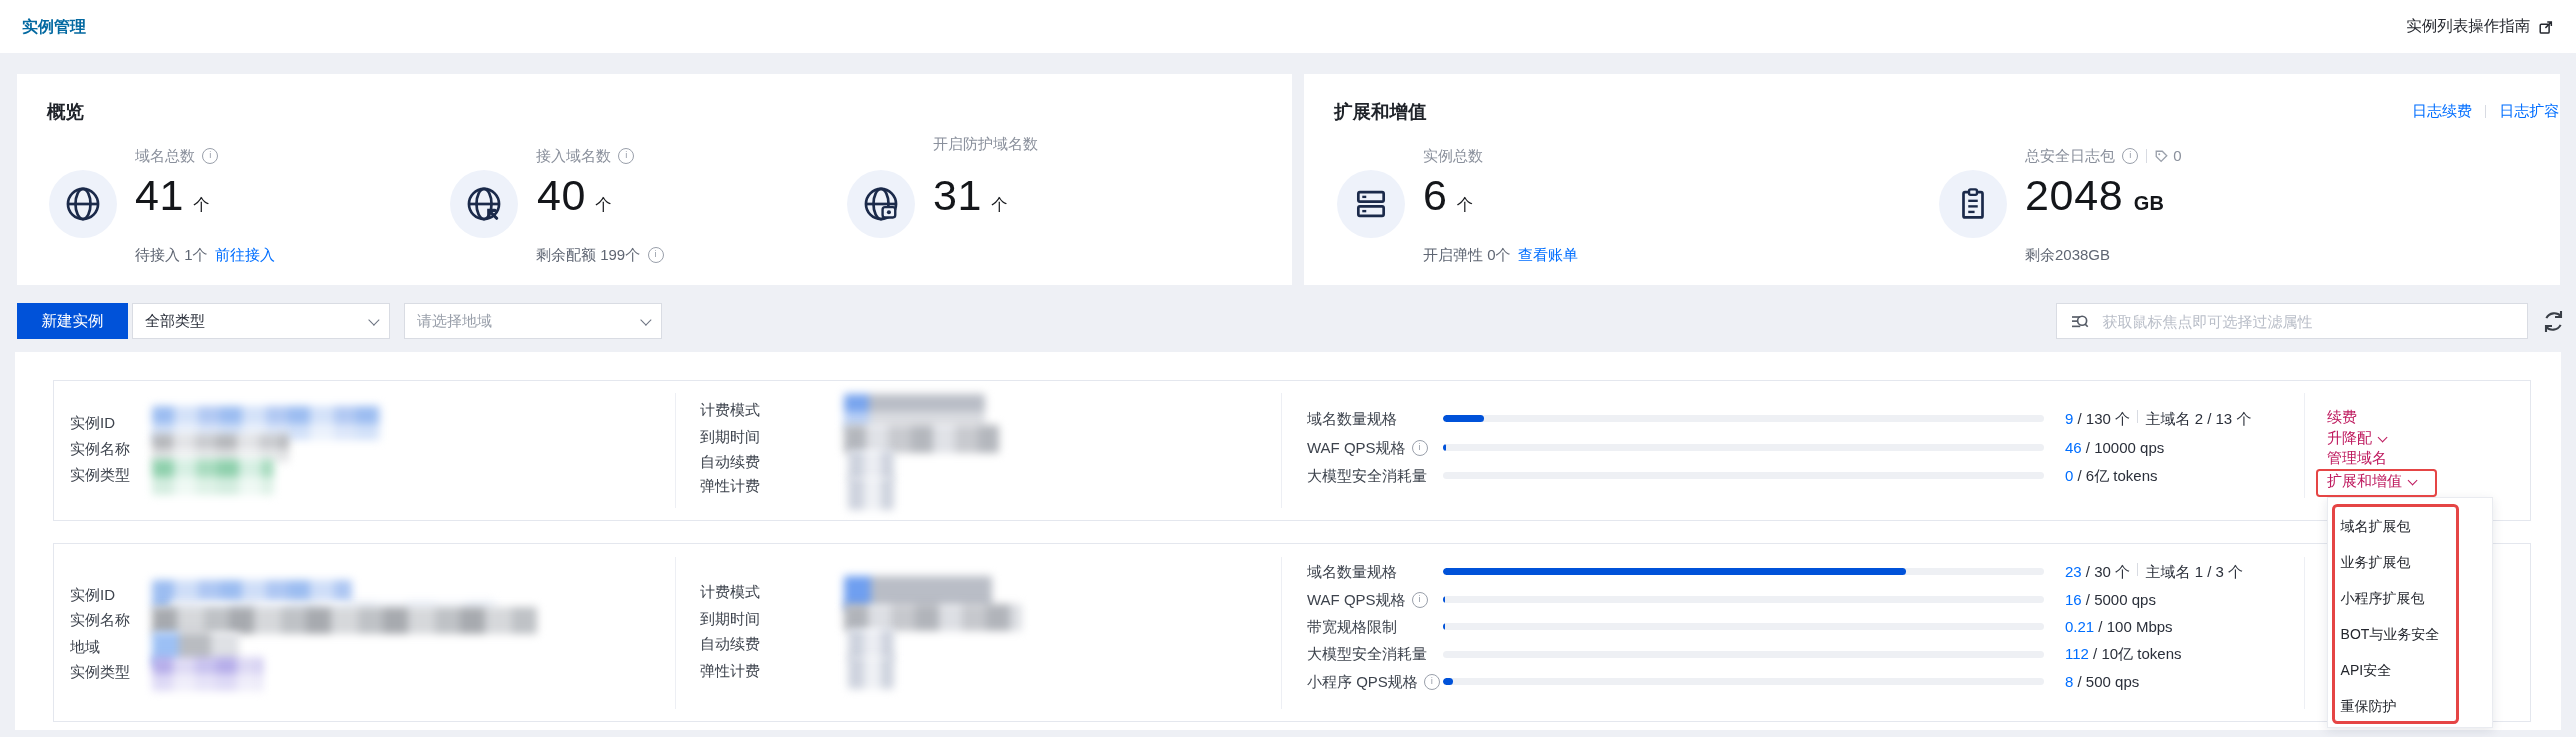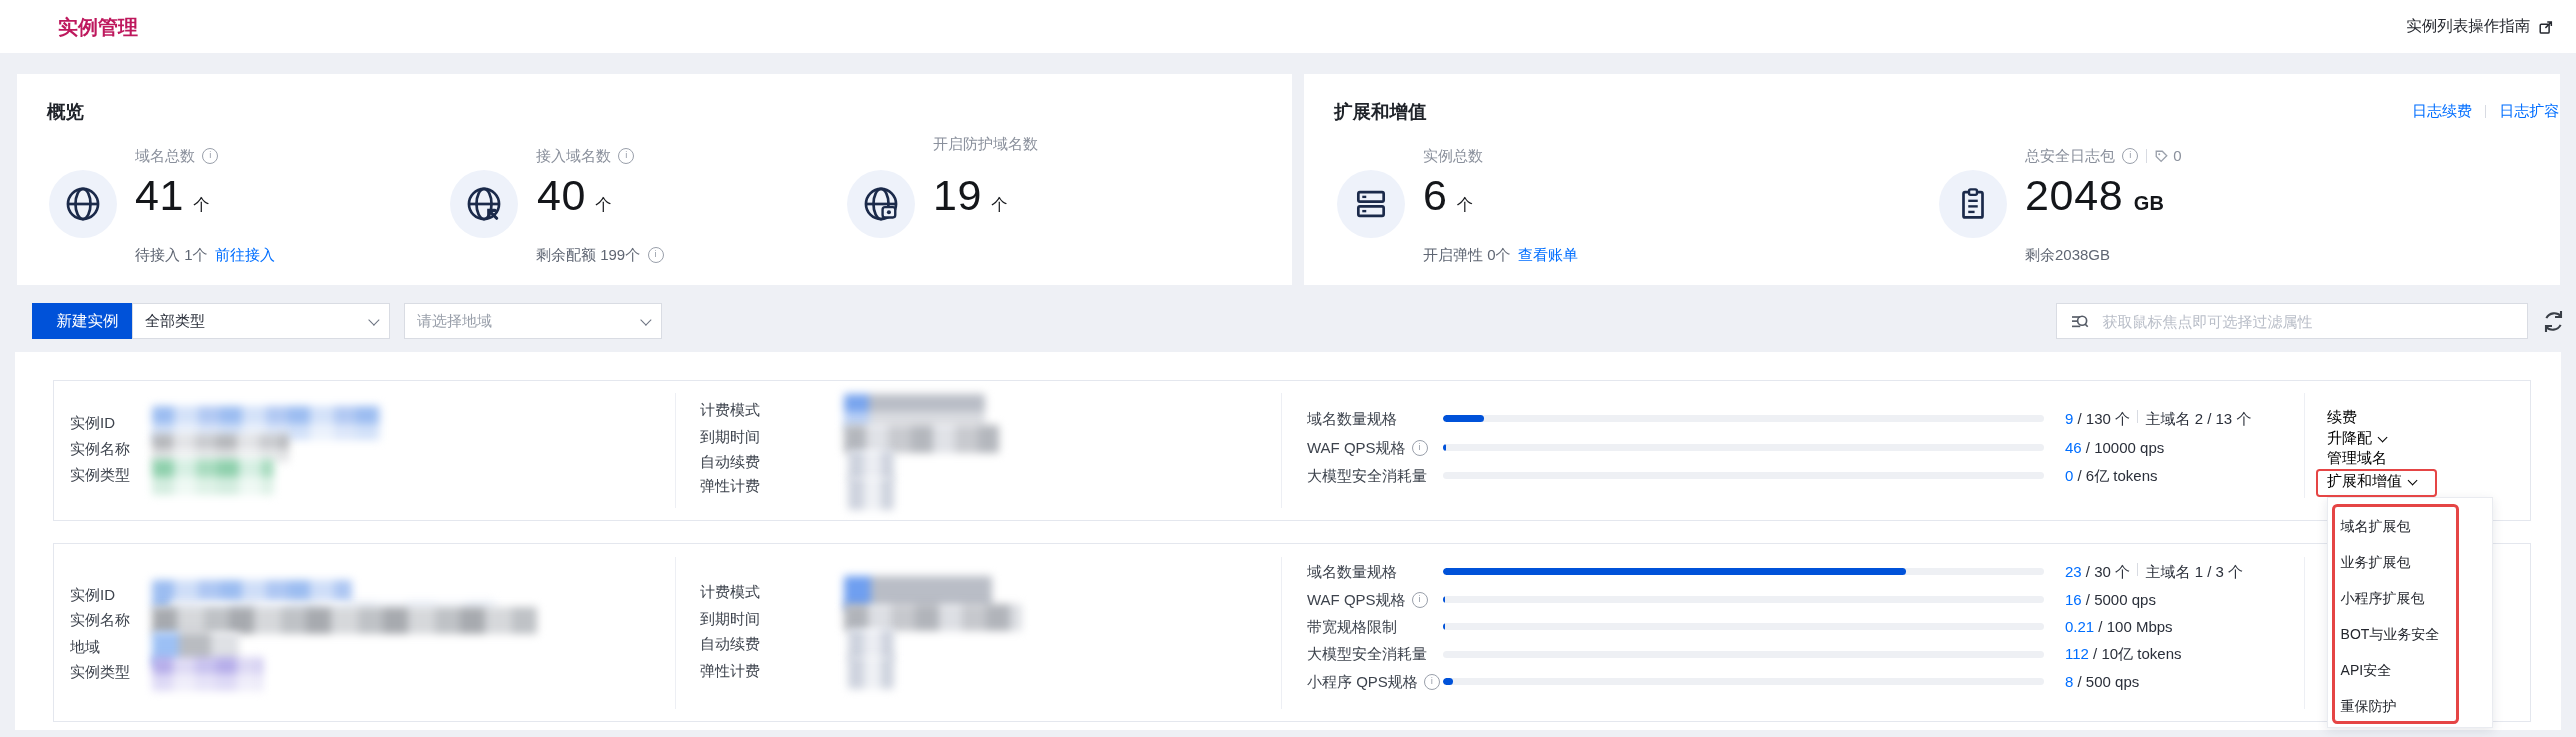--- a/index.html
+++ b/index.html
@@ -1,20 +1,20 @@
 <!DOCTYPE html>
 <html style="font-size:12px"><head>
 <meta charset="utf-8">
 <style>
   html,body{margin:0;padding:0;}
   body{font-family:"Liberation Sans","DejaVu Sans",sans-serif;background:#eef0f5;}
   #page{position:relative;width:2576px;height:737px;background:#eef0f5;overflow:hidden;}
   .abs{position:absolute;}
   .card{position:absolute;background:#fff;}
-  .h1{font-size:20px;font-weight:bold;color:#be185d;line-height:24px;margin-left:36px;}
+  .h1{font-size:16px;font-weight:bold;color:#0369a1;line-height:24px;}
   .h2{font-size:18.5px;font-weight:bold;color:#1f2329;line-height:22px;}
   .statlabel{font-size:15px;color:#8a909c;line-height:18px;display:flex;align-items:center;gap:7.4px;}
   .bignum{font-size:43px;font-weight:500;color:#14161a;line-height:47px;letter-spacing:0.7px;}
   .unit{font-size:16.3px;color:#14161a;margin-left:9px;font-weight:400;}
   .unit-gb{font-size:20px;color:#14161a;margin-left:10.4px;font-weight:600;}
   .numrow{display:flex;align-items:baseline;}
   .sub{font-size:15px;color:#5f6673;line-height:18px;display:flex;align-items:center;gap:7.4px;}
   .link{color:#006eff;cursor:pointer;text-decoration:none;}
   .iconcircle{position:absolute;width:68px;height:68px;border-radius:50%;background:#eef2fa;display:flex;align-items:center;justify-content:center;}
   .info-i{display:inline-block;width:14px;height:14px;border:1.1px solid #9aa0ab;border-radius:50%;color:#9aa0ab;font-size:9.6px;line-height:12.6px;text-align:center;font-style:normal;flex:none;}
@@ -25,21 +25,21 @@
   .searchbox{position:absolute;background:#fff;border:0.7px solid #d9dce3;display:flex;align-items:center;gap:10.4px;padding:0 12px;box-sizing:border-box;}
   .searchbox input{border:none;outline:none;font-size:15px;flex:1;color:#333;background:transparent;font-family:inherit;}
   .searchbox input::placeholder{color:#b9bec8;}
   .rowcard{position:absolute;background:#fff;border:0.7px solid #e4e7ee;box-sizing:border-box;}
   .flabel{position:absolute;font-size:15px;color:#3d434d;line-height:18px;white-space:nowrap;display:flex;align-items:center;gap:6px;}
   .coldiv{position:absolute;width:0.7px;background:#edeff4;}
   .bar{position:absolute;height:7.4px;border-radius:3.7px;background:#eef0f4;overflow:hidden;}
   .bar i{display:block;height:100%;background:#0052d9;border-radius:3.7px;}
   .pval{position:absolute;font-size:15px;line-height:18px;color:#2a2f3a;white-space:nowrap;display:flex;align-items:flex-start;gap:7.4px;}
   .pval .n{color:#006eff;}
-  .alink{position:absolute;font-size:15px;color:#000000;line-height:18px;white-space:nowrap;cursor:pointer;display:flex;align-items:center;gap:6px;}
+  .alink{position:absolute;font-size:15px;color:#be185d;line-height:18px;white-space:nowrap;cursor:pointer;display:flex;align-items:center;gap:6px;}
   .alink .chev{width:6px;height:6px;}
   .blur{position:absolute;filter:blur(4.4px);border-radius:2.2px;}
   .menu{position:absolute;background:#fff;border:0.7px solid #e9ebf0;box-shadow:0 3px 10.4px rgba(20,30,60,.10);z-index:10;padding:10.4px 0;box-sizing:border-box;}
   .menu-item{height:36px;line-height:36px;padding-left:12.6px;font-size:14px;color:#23262d;cursor:pointer;white-space:nowrap;}
   .annot{position:absolute;border:2.2px solid #e54545;border-radius:3.7px;z-index:20;pointer-events:none;}
   .toplink{position:absolute;font-size:15.5px;color:#24272e;display:flex;align-items:center;gap:7.4px;cursor:pointer;}
   .speclinks{position:absolute;display:flex;align-items:center;gap:13.3px;font-size:15px;}
 </style>
 </head>
 <body>
@@ -109,21 +109,21 @@
         <ellipse cx="24" cy="24" rx="9.5" ry="19" stroke="#1b2a4a" stroke-width="3.4"></ellipse>
         <line x1="5" y1="24" x2="43" y2="24" stroke="#1b2a4a" stroke-width="3.4"></line>
         <rect x="26" y="28" width="16" height="13" rx="3" fill="#eef2fa" stroke="#1b2a4a" stroke-width="3"></rect>
         <circle cx="34" cy="34.5" r="2.6" fill="#1b2a4a"></circle>
       </svg>
   </div>
   <div class="abs statlabel" style="left:933px;top:135px;">
     <span>开启防护域名数</span>
   </div>
   <div class="abs numrow" style="left:933px;top:172px;">
-    <span class="bignum">19</span>
+    <span class="bignum">31</span>
     <span class="unit">个</span>
   </div>
 
   <div class="card" style="left:1304px;top:74px;width:1256px;height:211px;">
     <div class="abs h2" style="left:30px;top:27px;">扩展和增值</div>
   </div>
   <div class="speclinks" style="left:2412px;top:102px;">
     <span class="link">日志续费</span>
     <span class="vdiv-sm"></span>
     <span class="link">日志扩容</span>
@@ -171,21 +171,21 @@
     <span style="margin-left:-3px;">0</span>
   </div>
   <div class="abs numrow" style="left:2025px;top:172px;">
     <span class="bignum">2048</span>
     <span class="unit-gb">GB</span>
   </div>
   <div class="abs sub" style="left:2025px;top:246px;">
     <span>剩余2038GB</span>
   </div>
 
-  <div class="btn-primary" style="left:32px;top:303px;width:111px;height:36px;">新建实例</div>
+  <div class="btn-primary" style="left:17px;top:303px;width:111px;height:36px;">新建实例</div>
   <div class="select" style="left:132px;top:303px;width:258px;height:36px;color:#2a2f3a;">
     <span>全部类型</span>
     <span class="chev" style="color:#6b7280;"></span>
   </div>
   <div class="select" style="left:404px;top:303px;width:258px;height:36px;color:#9aa0ab;">
     <span>请选择地域</span>
     <span class="chev" style="color:#6b7280;"></span>
   </div>
   <div class="searchbox" style="left:2056px;top:303px;width:472px;height:36px;">
     <span style="display:inline-flex;">

